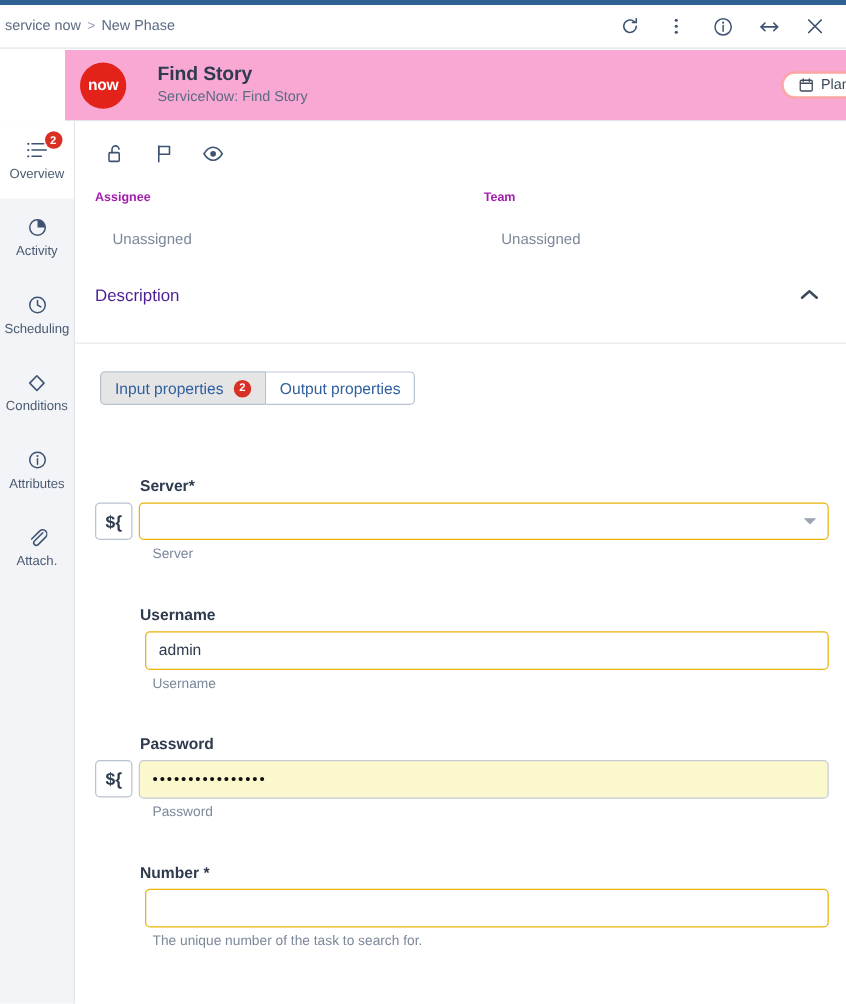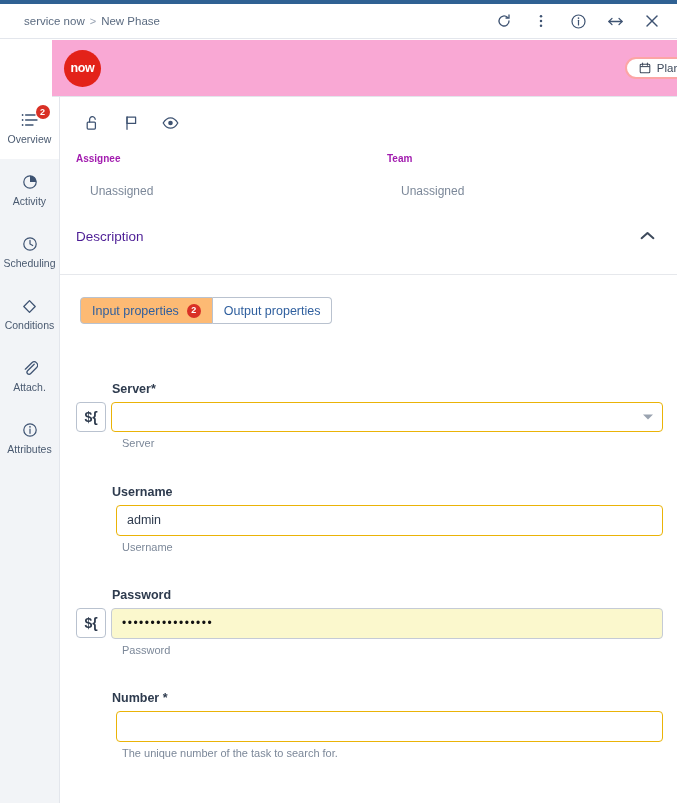--- a/index.html
+++ b/index.html
@@ -23,21 +23,21 @@
   
   .chrome-bar {
     position: absolute; top: 4px; left: 0;
     width: 677px; height: 35px;
     background: #ffffff;
     border-bottom: 1px solid #e3e6ec;
     display: flex; align-items: center;
   }
   .breadcrumb {
     display: flex; align-items: center;
-    padding-left: 24px; gap: 5px;
+    padding-left: 4px; gap: 5px;
     font-size: 11.5px; color: #5b6b80;
   }
   .breadcrumb .crumb { white-space: nowrap; }
   .breadcrumb .sep { color: #98a3b3; font-size: 11px; }
   .chrome-actions {
     margin-left: auto; display: flex; align-items: center;
     gap: 19px; padding-right: 16px;
   }
   .chrome-btn {
     width: 18px; height: 18px;
@@ -186,21 +186,21 @@
   .tab {
     display: flex; align-items: center; gap: 8px;
     height: 27px; padding: 0 11px;
     font-size: 12.5px; color: #2f5f9e;
     border: 1px solid #b9c2cf;
     background: #ffffff;
     cursor: pointer; white-space: nowrap;
   }
   .tab:first-child { border-radius: 4px 0 0 4px; }
   .tab:last-child { border-radius: 0 4px 4px 0; border-left: none; }
-  .tab.active { background: #fdba74; }
+  .tab.active { background: #e5e5e5; }
   .tab-badge {
     min-width: 14px; height: 14px; padding: 0 3px;
     border-radius: 7px; background: #d93025;
     color: #ffffff; font-size: 9px; font-weight: 700;
     display: flex; align-items: center; justify-content: center;
     line-height: 1;
   }
 
   
   .form { padding: 24px 14px 0 16px; }
@@ -304,20 +304,24 @@
           <line x1="3" y1="3" x2="13" y2="13"></line>
             <line x1="13" y1="3" x2="3" y2="13"></line>
         </svg>
       </div>
     </div>
   </div>
 
   <div class="header">
     <div class="now-logo">
       <span>now</span>
+    </div>
+    <div class="header-titles">
+      <div class="header-title">Find Story</div>
+      <div class="header-sub">ServiceNow: Find Story</div>
     </div>
     <div class="status-pill">
       <span>
         <svg width="12" height="12" viewBox="0 0 12 12" fill="none" stroke="#3e4a5c" stroke-width="1.05">
           <rect x="1.2" y="2.2" width="9.6" height="8.6" rx="1"></rect>
           <line x1="1.2" y1="4.6" x2="10.8" y2="4.6"></line>
           <line x1="3.6" y1="1.1" x2="3.6" y2="3.2" stroke-linecap="round"></line>
           <line x1="8.4" y1="1.1" x2="8.4" y2="3.2" stroke-linecap="round"></line>
         </svg>
       </span>
@@ -366,36 +370,36 @@
       <div class="rail-icon">
         <svg width="15" height="15" viewBox="0 0 15 15" fill="none" stroke="#3e5372" stroke-width="1.3" stroke-linejoin="round">
           <path d="M7.5 1.6 L13.2 7.5 L7.5 13.4 L1.8 7.5 Z"></path>
         </svg>
       </div>
       <div class="rail-label">Conditions</div>
     </div>
 
     <div class="rail-item">
       <div class="rail-icon">
-        <svg width="16" height="16" viewBox="0 0 16 16" fill="none" stroke="#3e5372" stroke-width="1.25" stroke-linecap="round" stroke-linejoin="round">
-          <path d="M12.2 4.2 L5.6 10.8a2 2 0 0 0 2.9 2.9l6.2-6.2a3.4 3.4 0 0 0-4.8-4.8L3.3 9.2a4.8 4.8 0 0 0 0 0"></path>
-        </svg>
-      </div>
-      <div class="rail-label">Attach.</div>
-    </div>
-
-    <div class="rail-item">
-      <div class="rail-icon">
         <svg width="16" height="16" viewBox="0 0 16 16" fill="none" stroke="#3e5372" stroke-width="1.2">
           <circle cx="8" cy="8" r="6.2"></circle>
           <line x1="8" y1="7" x2="8" y2="11.3" stroke-linecap="round"></line>
           <circle cx="8" cy="4.8" r="0.85" fill="#3e5372" stroke="none"></circle>
         </svg>
       </div>
       <div class="rail-label">Attributes</div>
+    </div>
+
+    <div class="rail-item">
+      <div class="rail-icon">
+        <svg width="16" height="16" viewBox="0 0 16 16" fill="none" stroke="#3e5372" stroke-width="1.25" stroke-linecap="round" stroke-linejoin="round">
+          <path d="M12.2 4.2 L5.6 10.8a2 2 0 0 0 2.9 2.9l6.2-6.2a3.4 3.4 0 0 0-4.8-4.8L3.3 9.2a4.8 4.8 0 0 0 0 0"></path>
+        </svg>
+      </div>
+      <div class="rail-label">Attach.</div>
     </div>
   </div>
 
   <div class="main">
 
     <div class="icon-row">
       <div class="act" title="Lock">
         <svg width="15" height="16" viewBox="0 0 15 16" fill="none" stroke="#3e5372" stroke-width="1.25" stroke-linecap="round" stroke-linejoin="round">
           <rect x="2.2" y="7.1" width="8.2" height="7" rx="1"></rect>
           <path d="M4.6 7.1 V4.7a2.8 2.8 0 0 1 5.6 -0.4"></path>

